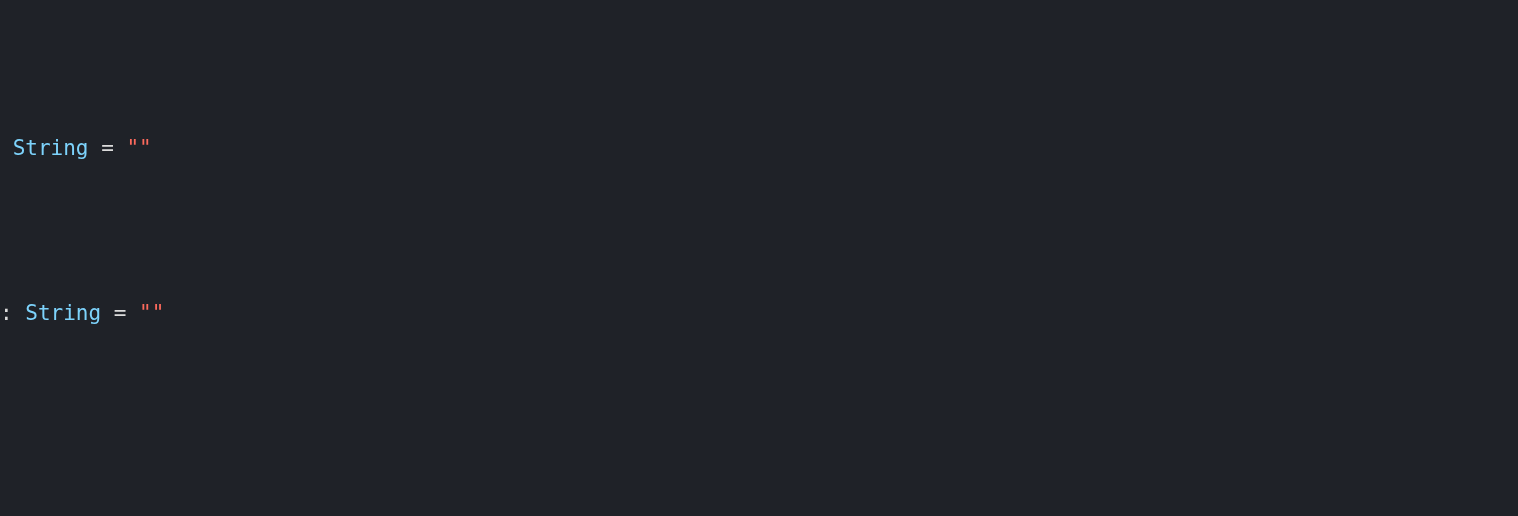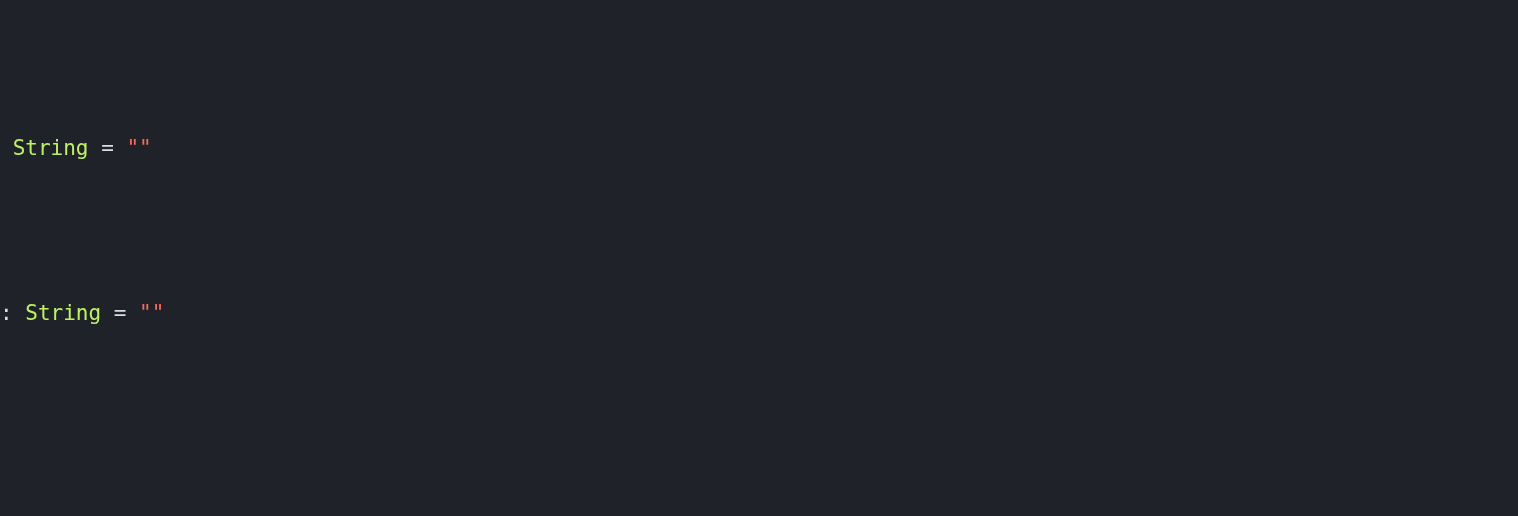--- a/index.html
+++ b/index.html
@@ -15,21 +15,21 @@
   }
   .editor {
     white-space: pre;
     position: relative;
   }
   .line {
     display: block;
     height: 33px;
     padding-left: 0;
   }          
-  .type   { color: #bef264; }          
+  .type   { color: #7dd3fc; }          
   .str    { color: #fc6a5d; }          
   .plain  { color: #dcdcdc; }
 </style>
 </head>
 <body>
 
 <div class="editor">
 
   
   <div class="line"><span class="plain"> </span><span class="type">String</span><span class="plain"> = </span><span class="str">""</span></div>

